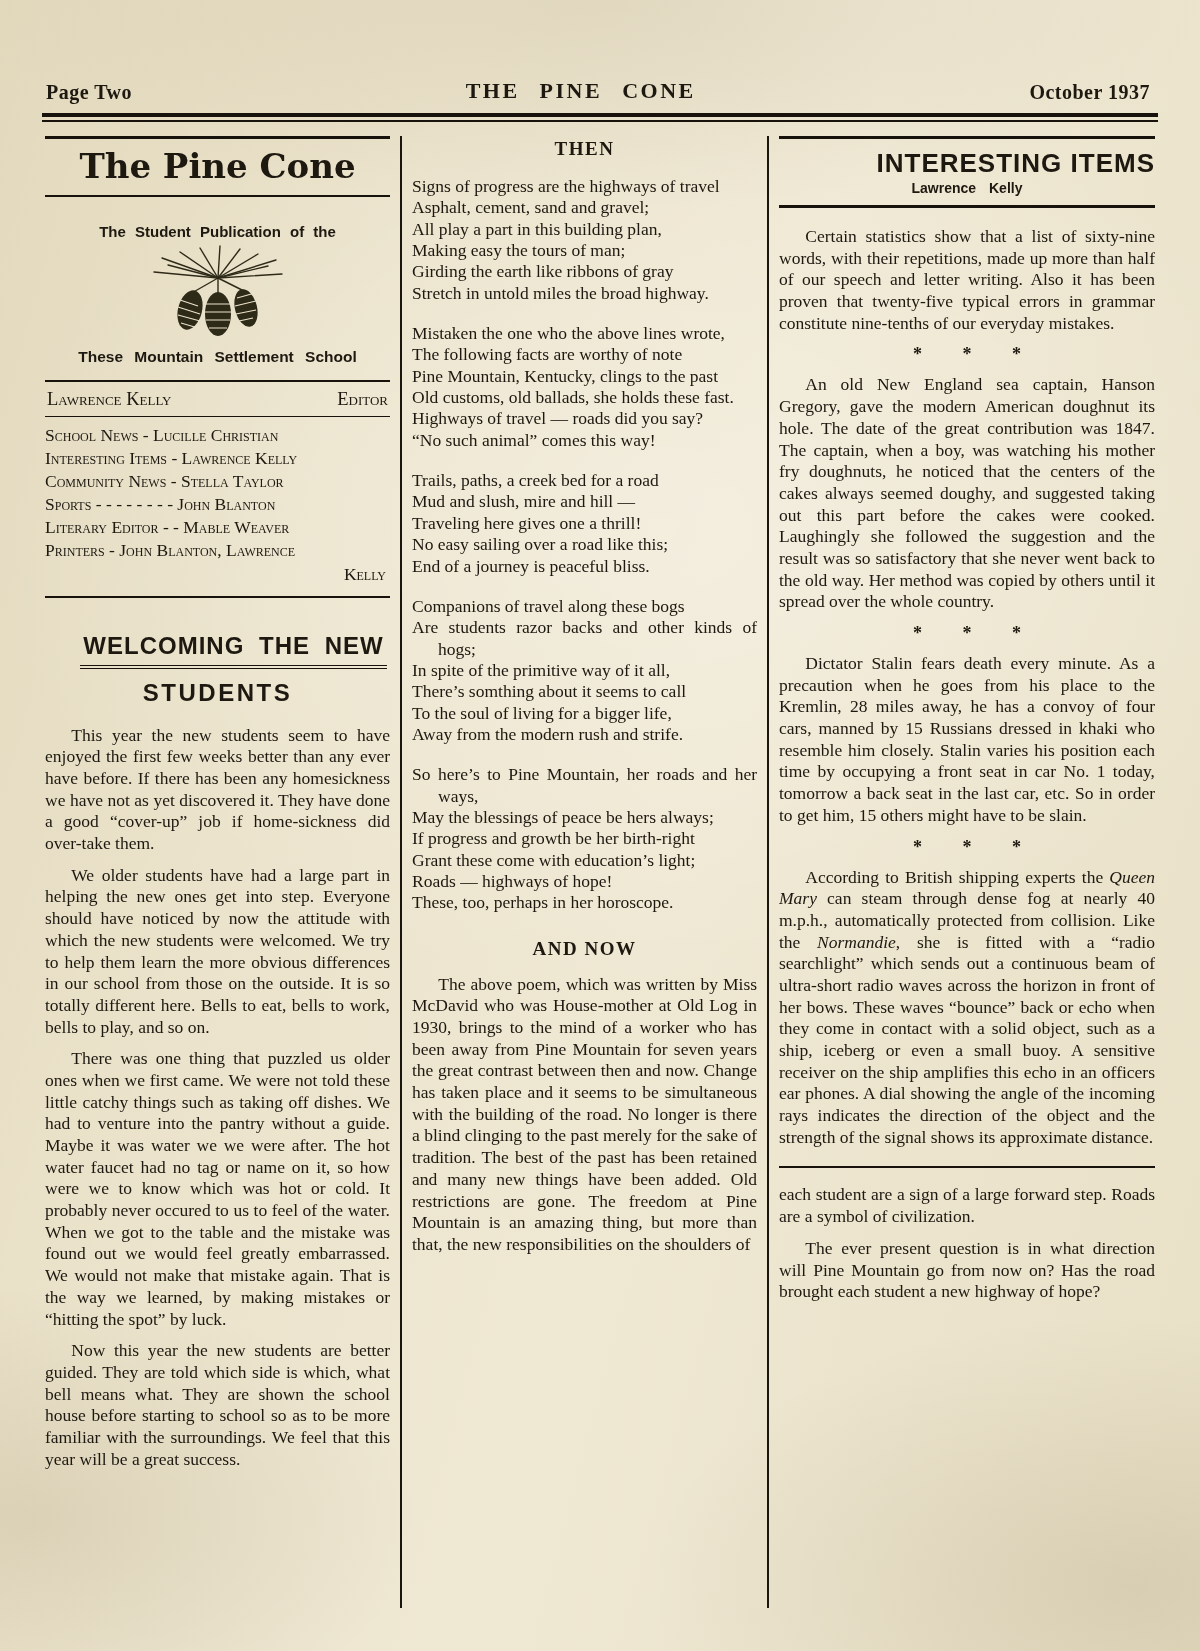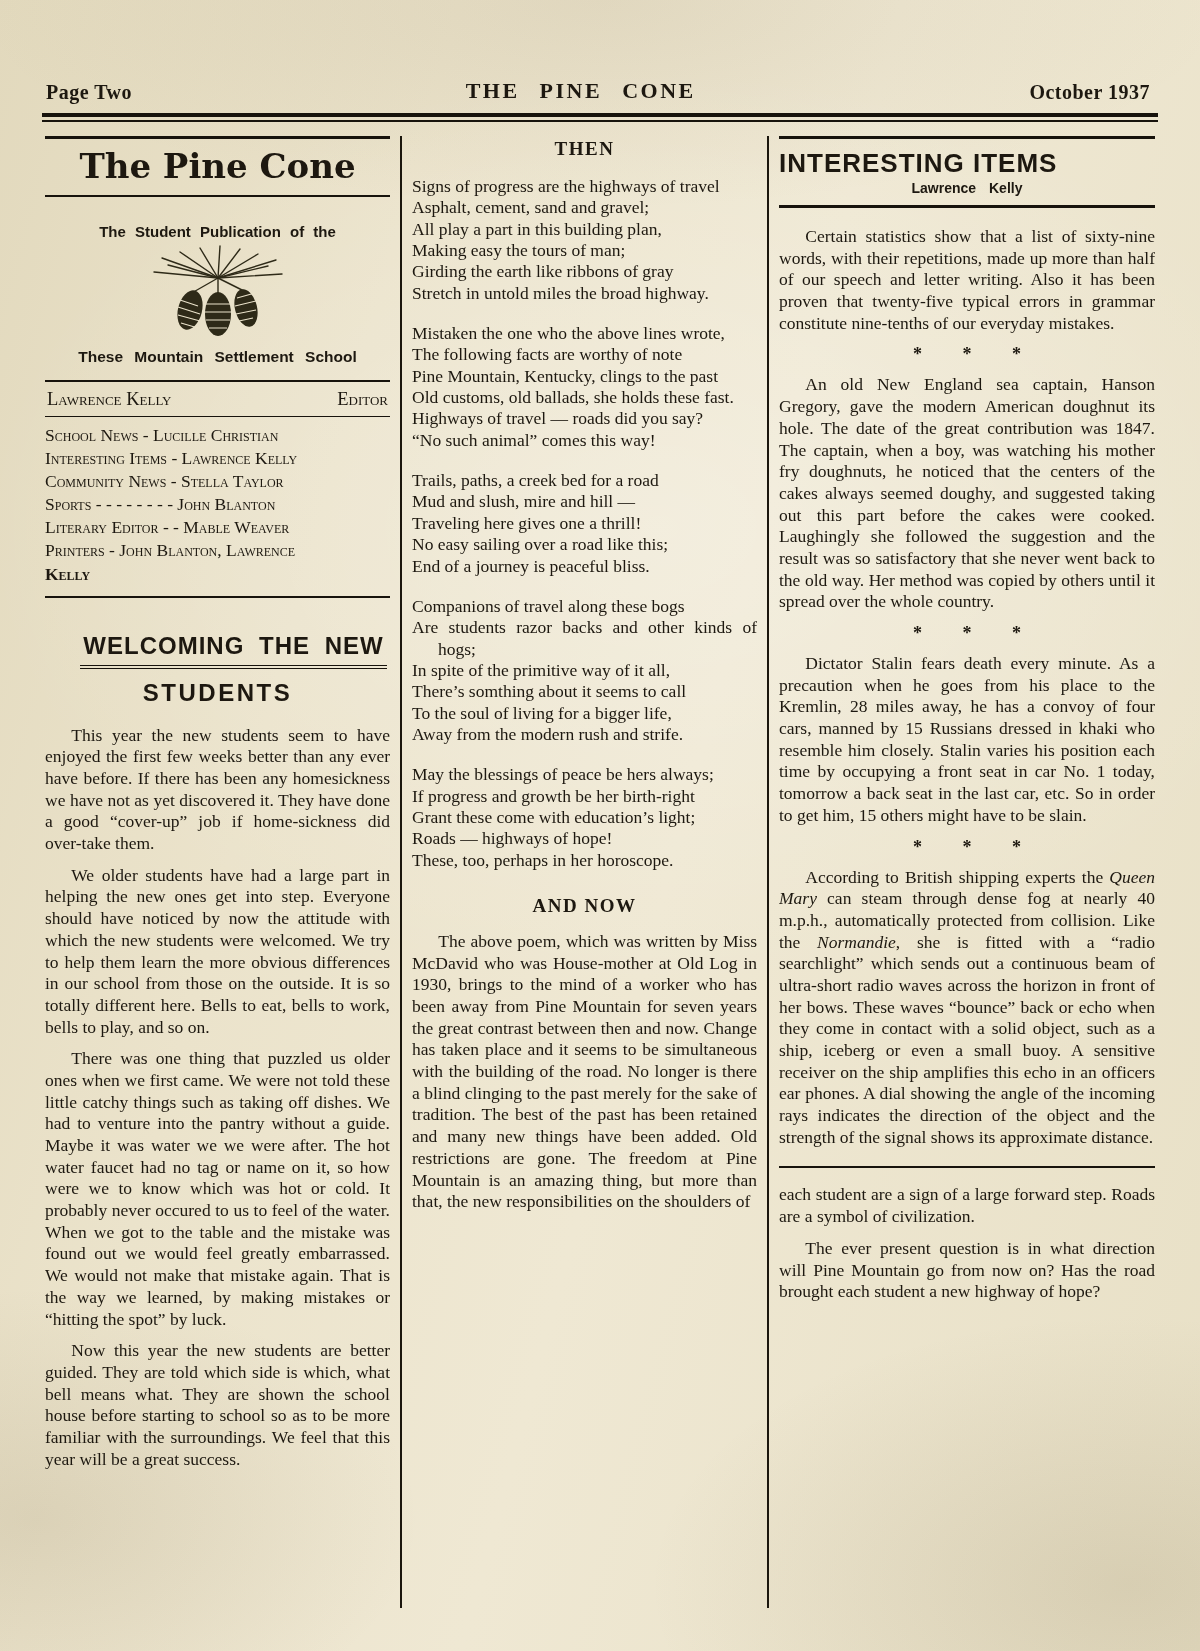--- a/index.html
+++ b/index.html
@@ -49,40 +49,40 @@
   .mast-title { font-family: "DejaVu Serif", serif; font-weight: bold;
                 font-size: 34px; text-align: center; padding: 7px 0 9px; }
   .mast-sub { font-family: "Liberation Sans", sans-serif; font-weight: bold;
               font-size: 15px; text-align: center; margin: 26px 0 4px; word-spacing: 5px; }
   .pines { display: block; margin: 2px auto 0; }
   .mast-school { font-family: "Liberation Sans", sans-serif; font-weight: bold;
                  font-size: 15.5px; text-align: center; margin: 8px 0 14px; word-spacing: 7px; }
   .ed-row { display: flex; justify-content: space-between; font-variant: small-caps;
             font-size: 18.5px; padding: 7px 2px 6px; }
   .staff { padding: 7px 0 10px; font-variant: small-caps; font-size: 17.5px; line-height: 1.32; }
-  .staff-kelly { padding-right: 4px; font-weight: bold; }
+  .staff-kelly { text-align: right; padding-right: 4px; }
 
   
   .welc { text-align: center; margin: 34px 0 18px;
           font-family: "Liberation Sans", sans-serif; font-weight: bold; }
   .welc-l1 { display: inline-block; font-size: 24px; letter-spacing: 1px;
              word-spacing: 7px; padding: 0 3px 5px; border-bottom: 4px double #17130c; margin-left: 32px; }
   .welc-l2 { font-size: 24px; letter-spacing: 2.5px; margin-top: 10px; }
 
   
   .col-head { font-size: 19px; font-weight: bold; text-align: center;
               letter-spacing: 1.5px; margin: 2px 0 16px; }
   .andnow { margin: 24px 0 14px; }
   .stanza { margin-bottom: 19px; }
   .pline { font-size: 17.5px; line-height: 1.22; padding-left: 26px; text-indent: -26px;
            text-align: justify; }
 
   
   .ii-title { font-family: "Liberation Sans", sans-serif; font-weight: bold;
-              font-size: 26px; text-align: left; letter-spacing: 1px; margin: 9px 0 1px; }
+              font-size: 26px; text-align: right; letter-spacing: 1px; margin: 9px 0 1px; }
   .ii-byline { font-family: "Liberation Sans", sans-serif; font-weight: bold;
                font-size: 14px; text-align: center; margin: 1px 0 9px; word-spacing: 9px; }
   .ii-first { margin-top: 18px; }
   .stars { text-align: center; font-size: 18px; font-weight: bold;
            word-spacing: 36px; margin: 5px 0 9px; }
   .foot-rule { margin: 18px 0 16px; }
 </style>
 </head>
 <body>
 
@@ -200,20 +200,21 @@
       <div class="stanza">
         <div class="pline">Companions of travel along these bogs</div>
         <div class="pline">Are students razor backs and other kinds of hogs;</div>
         <div class="pline">In spite of the primitive way of it all,</div>
         <div class="pline">There’s somthing about it seems to call</div>
         <div class="pline">To the soul of living for a bigger life,</div>
         <div class="pline">Away from the modern rush and strife.</div>
       </div>
 
       <div class="stanza">
+        <div class="pline">So here’s to Pine Mountain, her roads and her ways,</div>
         <div class="pline">May the blessings of peace be hers always;</div>
         <div class="pline">If progress and growth be her birth-right</div>
         <div class="pline">Grant these come with education’s light;</div>
         <div class="pline">Roads — highways of hope!</div>
         <div class="pline">These, too, perhaps in her horoscope.</div>
       </div>
 
       <h2 class="col-head andnow">AND NOW</h2>
       <p class="para">The above poem, which was written by Miss McDavid who was House-mother at Old Log in 1930, brings to the mind of a worker who has been away from Pine Mountain for seven years the great contrast between then and now. Change has taken place and it seems to be simultaneous with the building of the road. No longer is there a blind clinging to the past merely for the sake of tradition. The best of the past has been retained and many new things have been added. Old restrictions are gone. The freedom at Pine Mountain is an amazing thing, but more than that, the new responsibilities on the shoulders of</p>
     </div>

